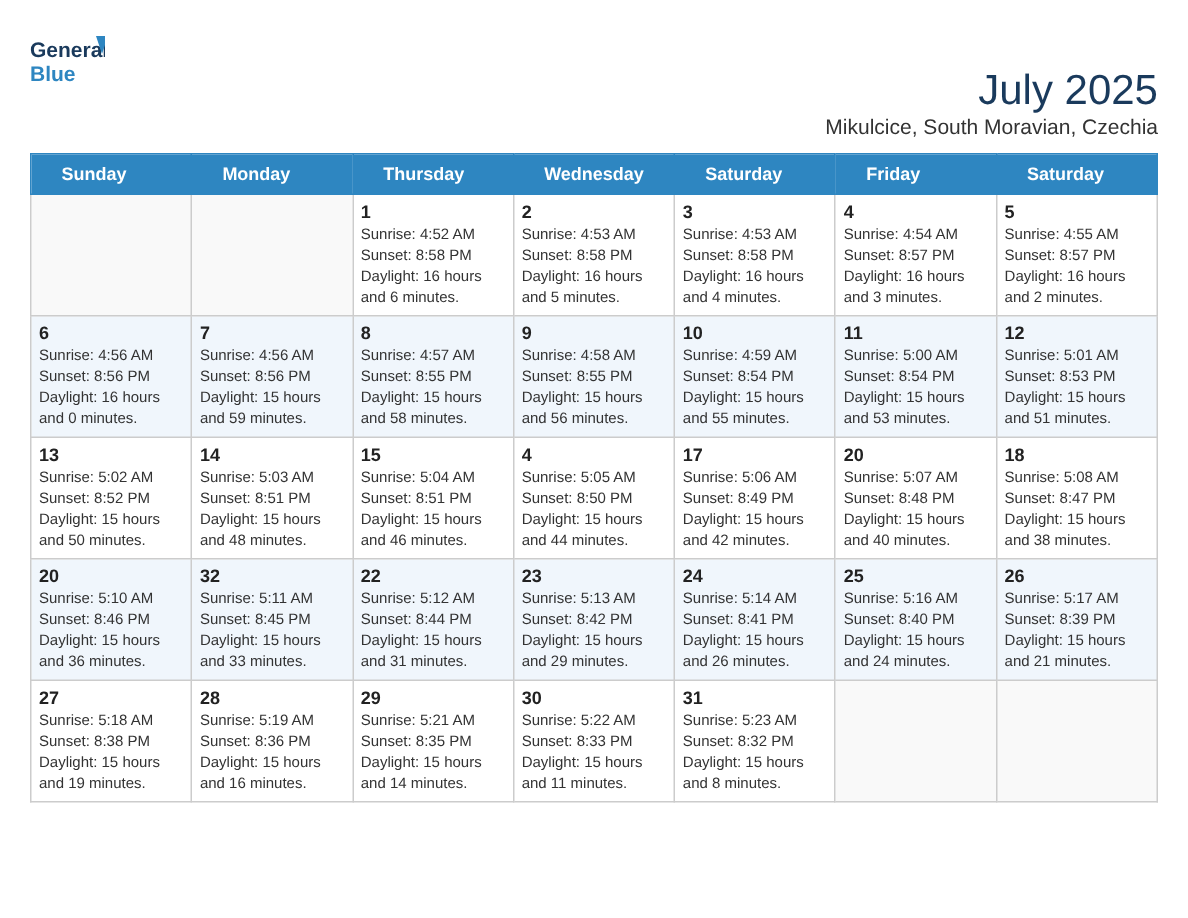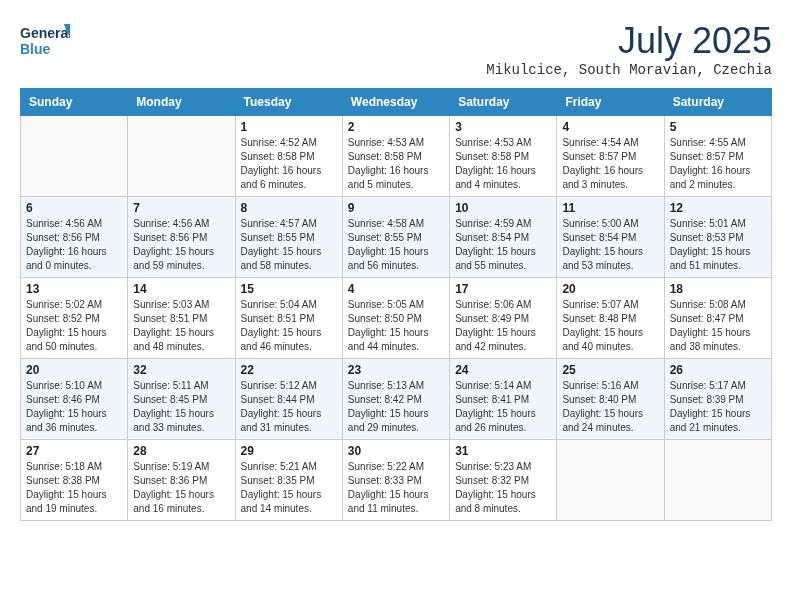--- a/index.html
+++ b/index.html
@@ -18,38 +18,38 @@
     }
     .logo {
       display: flex;
       align-items: center;
       gap: 4px;
     }
     .title-block {
       text-align: right;
     }
     .month-title {
-      font-size: 36px;
+      font-size: 28px;
       color: #1a3a5c;
       font-weight: normal;
+      margin-top: 24px;
     }
     .subtitle {
       font-size: 14px;
       color: #333;
-      font-family: Liberation Mono, monospace;
     }
     .calendar {
       width: 100%;
       border-collapse: collapse;
       font-size: 11px;
     }
     .calendar th {
       background: #2e86c1;
       color: #fff;
-      padding: 6px 8px;
+      padding: 6px 20px;
       text-align: left;
       font-weight: bold;
       font-size: 12px;
       border: 1px solid #2e86c1;
     }
     .calendar td {
       border: 1px solid #ccc;
       vertical-align: top;
       padding: 4px 5px;
       width: calc(100% / 7);
@@ -93,21 +93,21 @@
     <div class="month-title">July 2025</div>
     <div class="subtitle">Mikulcice, South Moravian, Czechia</div>
   </div>
 </div>
 
 <table class="calendar">
   <thead>
     <tr>
       <th>Sunday</th>
       <th>Monday</th>
-      <th>Tuesday</th>
+      <th>Thursday</th>
       <th>Wednesday</th>
       <th>Saturday</th>
       <th>Friday</th>
       <th>Saturday</th>
     </tr>
   </thead>
   <tbody id="calendar-body">
   <tr>
         <td class="empty"></td>
         <td class="empty"></td>

